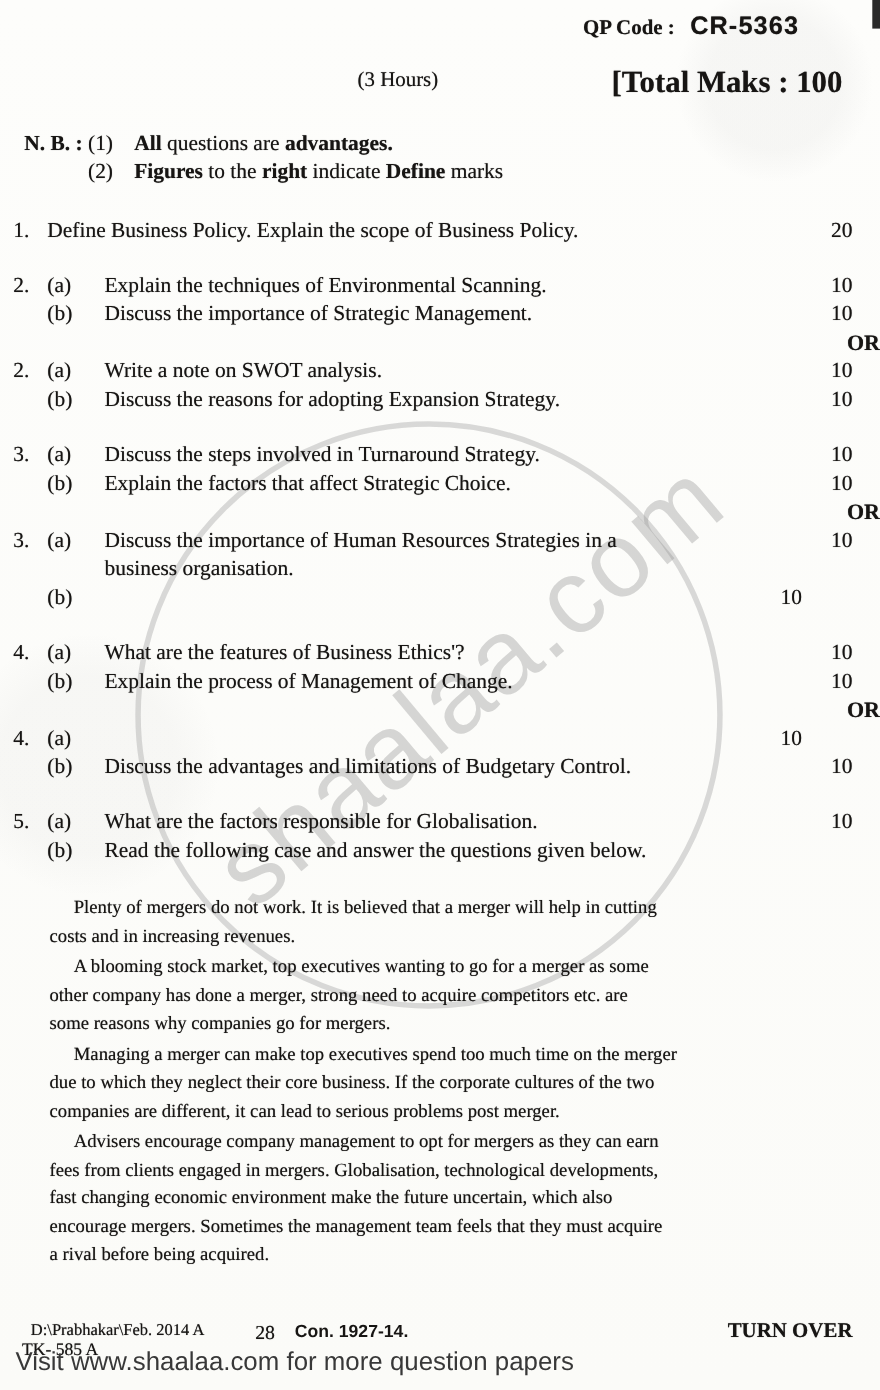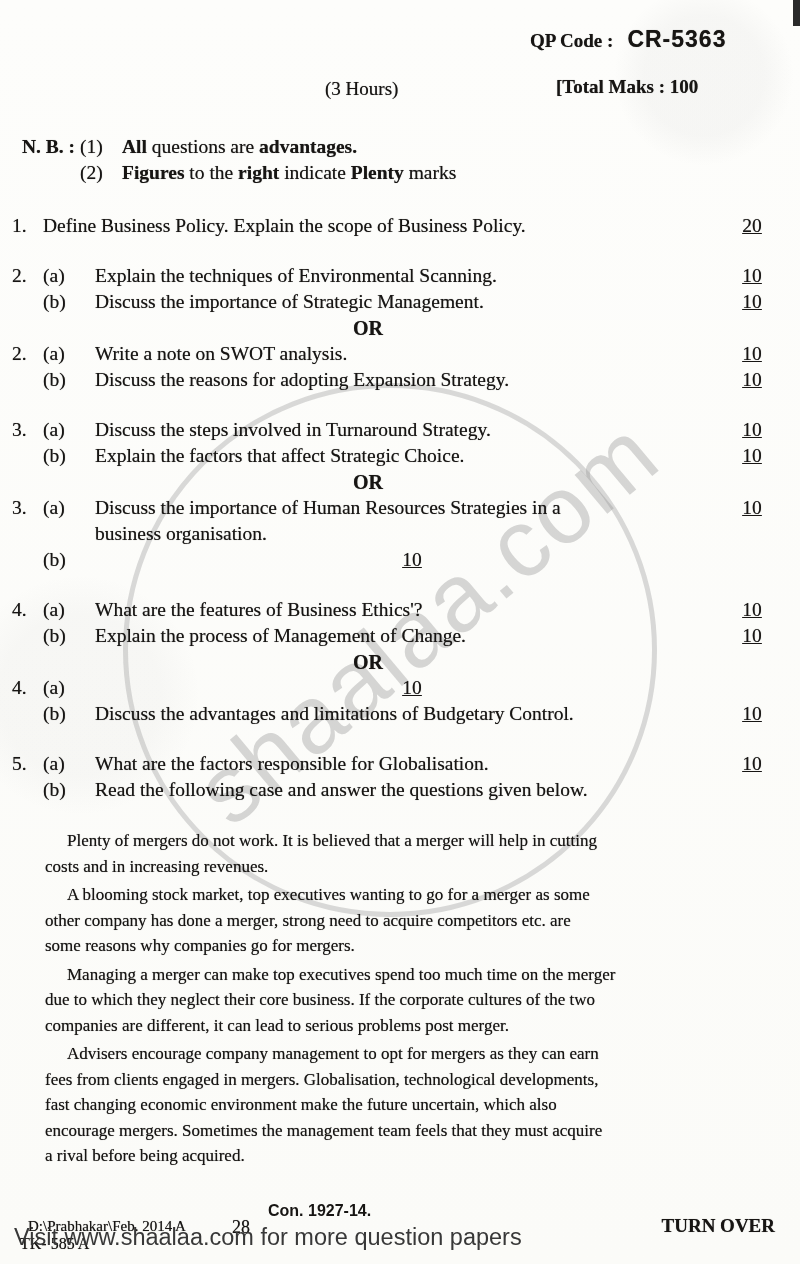--- a/index.html
+++ b/index.html
@@ -9,21 +9,21 @@
     margin:0 auto;
     background:#fcfcfa;
     background-image:
       radial-gradient(circle at 88% 6%, rgba(120,120,120,0.05) 0 60px, transparent 90px),
       radial-gradient(circle at 10% 55%, rgba(120,120,120,0.04) 0 80px, transparent 120px),
       linear-gradient(#fdfdfb,#fbfbf8);
     font-family:"Liberation Serif","DejaVu Serif",serif;
     color:#171513;
     overflow:hidden;
   }
-  .txt{ text-shadow:0 0 0.7px rgba(20,20,20,0.65);margin-top:16px; }
+  .txt{ text-shadow:0 0 0.7px rgba(20,20,20,0.65); }
 
   
   .wm-circle{
     position:absolute; left:123px; top:383px; width:524px; height:524px;
     border:5px solid rgba(172,172,172,0.45); border-radius:50%;
     z-index:0;
   }
   .wm-text{
     position:absolute; left:427px; top:622px;
     transform:translate(-50%,-50%) rotate(-40deg);
@@ -34,38 +34,38 @@
   }
   .content{ position:relative; z-index:1; }
 
   .corner-mark{ position:absolute; right:0; top:0; width:7px; height:26px; background:#2a2a2a; z-index:2;}
 
   
   .qp-line{ position:absolute; left:530px; top:10px; white-space:nowrap;}
   .qp-label{ font-size:19px; font-weight:bold; }
   .qp-value{ font-family:"Liberation Sans","DejaVu Sans",sans-serif; font-size:23px; font-weight:bold; letter-spacing:1px; margin-left:14px;}
   .hours{ position:absolute; left:325px; top:62px; font-size:19px;}
-  .total{ position:absolute; left:556px; top:60px; font-size:19px; font-weight:bold;}
+  .total{ position:absolute; left:556px; top:60px; font-size:28px; font-weight:bold;}
 
   
   .nb{ position:absolute; left:22px; top:118px; right:25px; display:flex; font-size:19.5px; line-height:25.5px;}
   .nb-label{ font-weight:bold; width:58px; flex:none;}
   .nb-item{ display:flex; }
   .nb-num{ width:42px; flex:none; }
   .nb-text b{ font-weight:bold; }
 
   
   .questions{ position:absolute; left:0; top:197px; right:0; font-size:19.5px; line-height:26px;}
   .qrow{ display:grid; grid-template-columns:31px 52px 1fr 46px; padding:0 25px 0 12px; }
   .qrow.group-first{ margin-top:24px; }
   .qnum{ }
   .qlabel{ }
   .qtext{ white-space:pre-line; }
-  .qmarks{ text-align:center;text-decoration:underline; }
-  .or-row{ padding-left:353px; font-weight:bold; font-size:20px; line-height:26px; }
+  .qmarks{ text-align:right; }
+  .or-row{ padding-left:353px; font-weight:bold; font-size:20px; line-height:26px;text-align:right; }
 
   
   .case{ position:absolute; left:45px; top:812px; width:692px; font-size:17px; line-height:25.5px;}
   .case p{ margin:0 0 3px 0; text-indent:22px; white-space:pre-line; }
 
   
   .f-path{ position:absolute; left:28px; top:1202px; font-size:15px; z-index:2;}
   .f-tk{ position:absolute; left:20px; top:1219px; font-size:16px; z-index:2;}
   .f-page{ position:absolute; left:232px; top:1201px; font-size:18px; z-index:2;}
   .f-con{ position:absolute; left:268px; top:1202px; font-family:"Liberation Sans","DejaVu Sans",sans-serif;
@@ -93,21 +93,21 @@
 
     <div class="nb txt">
       <div class="nb-label">N. B. :</div>
       <div class="nb-items" id="nb-items">
           <div class="nb-item">
             <span class="nb-num">(1)</span>
             <span class="nb-text"><b>All</b><span> questions are </span><b>advantages.</b></span>
           </div>
           <div class="nb-item">
             <span class="nb-num">(2)</span>
-            <span class="nb-text"><b>Figures</b><span> to the </span><b>right</b><span> indicate </span><b>Plenty</b><span> marks</span></span>
+            <span class="nb-text"><b>Figures</b><span> to the </span><b>right</b><span> indicate </span><b>Define</b><span> marks</span></span>
           </div>
         </div>
     </div>
 
     <div class="questions txt" id="questions">
         <div class="qrow">
           <span class="qnum">1.</span>
           <span class="qtext" style="grid-column: 2 / 4;">Define Business Policy. Explain the scope of Business Policy.</span>
           <span class="qmarks">20</span>
         </div>

